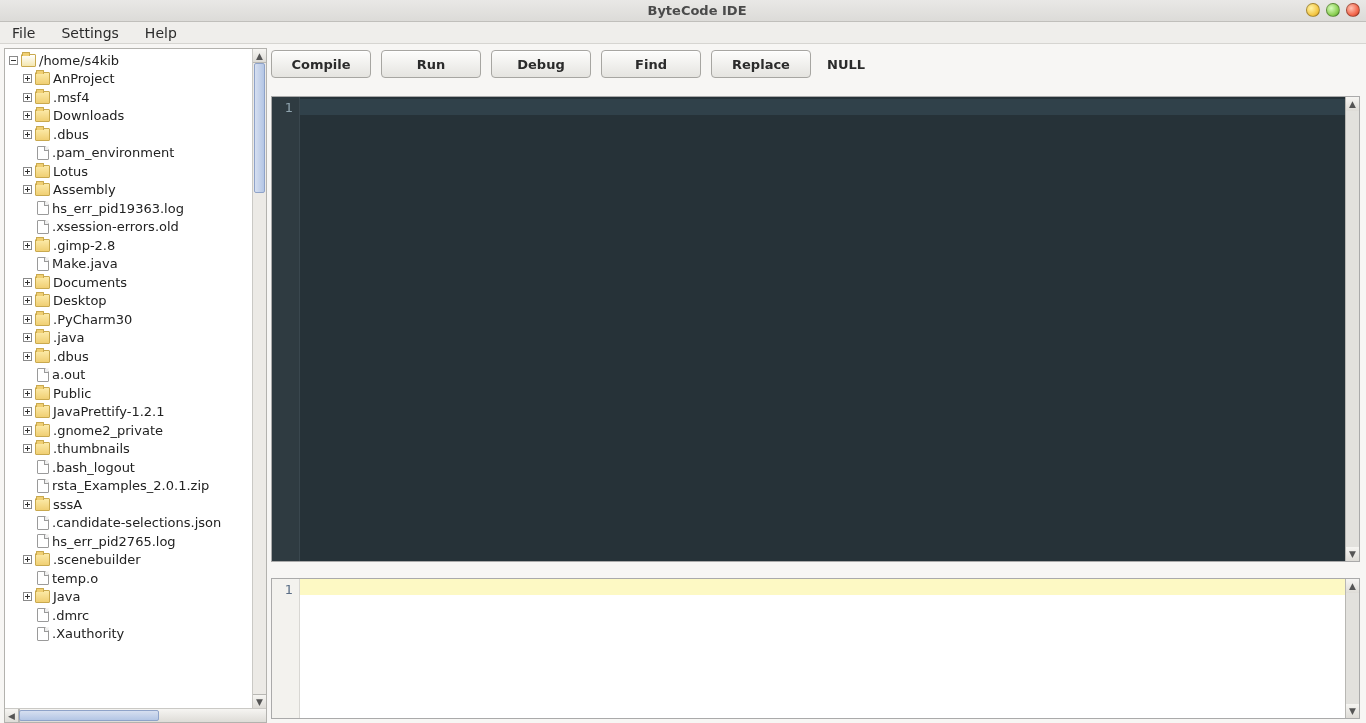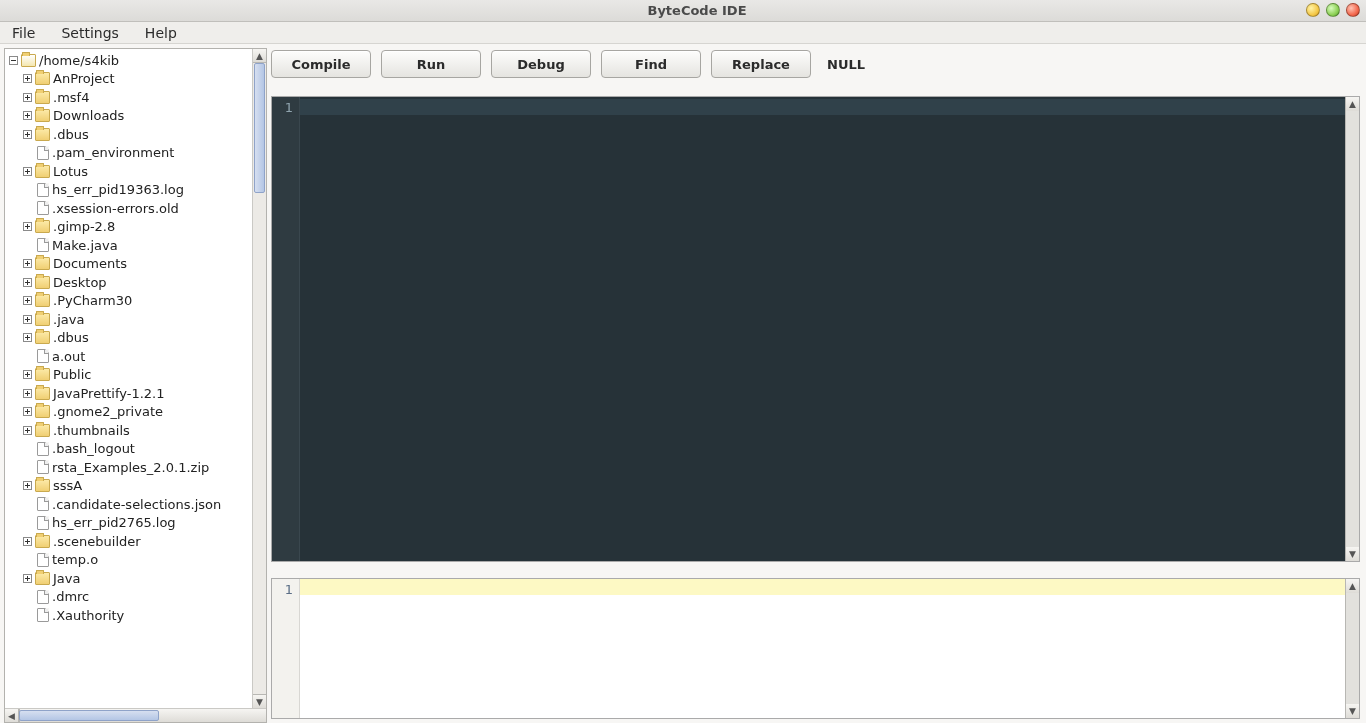--- a/index.html
+++ b/index.html
@@ -129,20 +129,25 @@
             <span class="exp-none"></span>
             <span class="ico ico-file"></span>
             <span>.pam_environment</span>
           </div>
           <div class="tree-row indent1">
             <span class="exp-box plus"></span>
             <span class="ico ico-folder"></span>
             <span>Lotus</span>
           </div>
           <div class="tree-row indent1">
+            <span class="exp-box plus"></span>
+            <span class="ico ico-folder"></span>
+            <span>Assembly</span>
+          </div>
+          <div class="tree-row indent1">
             <span class="exp-none"></span>
             <span class="ico ico-file"></span>
             <span>hs_err_pid19363.log</span>
           </div>
           <div class="tree-row indent1">
             <span class="exp-none"></span>
             <span class="ico ico-file"></span>
             <span>.xsession-errors.old</span>
           </div>
           <div class="tree-row indent1">

